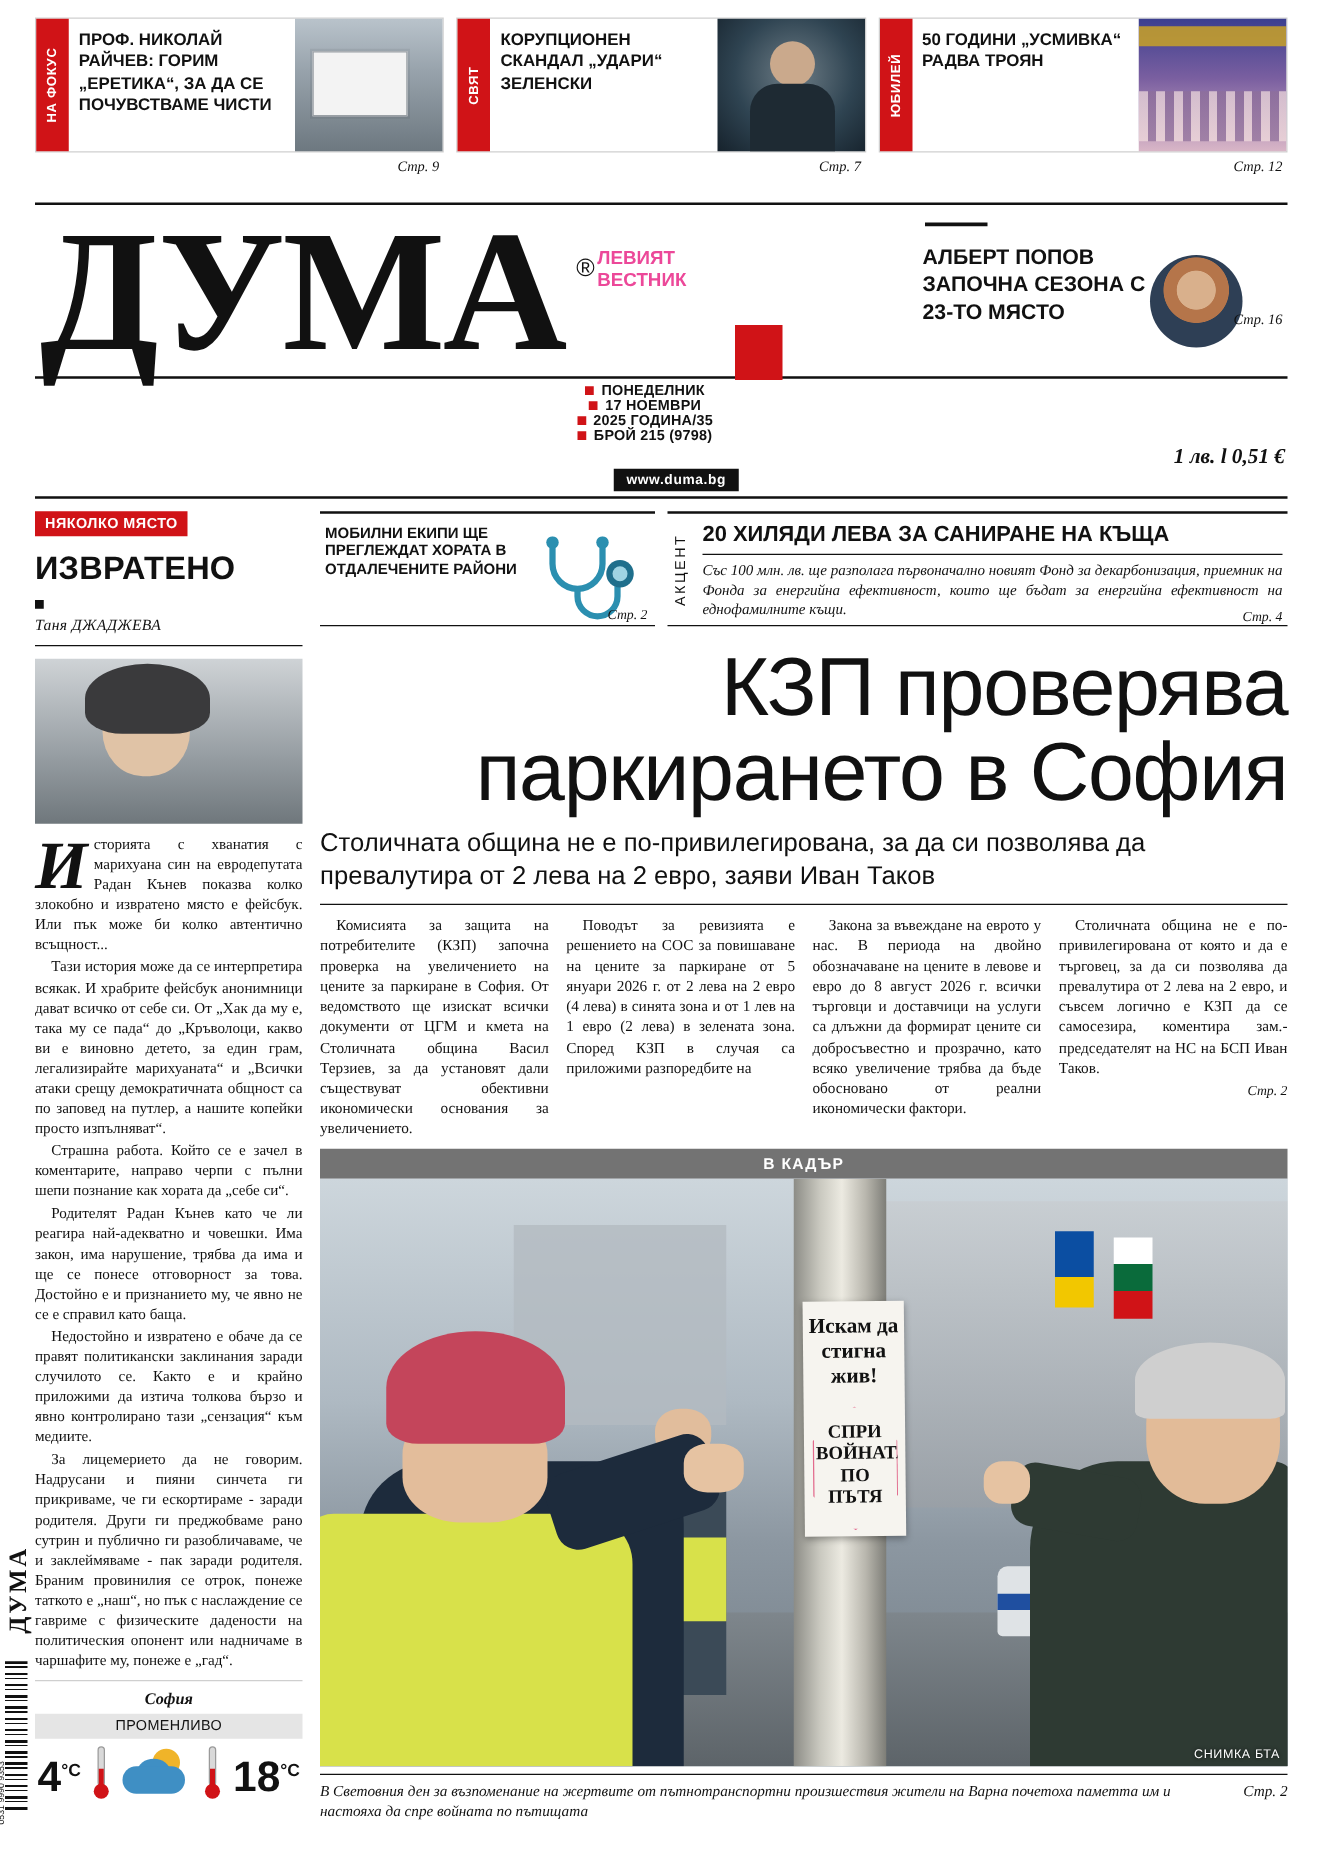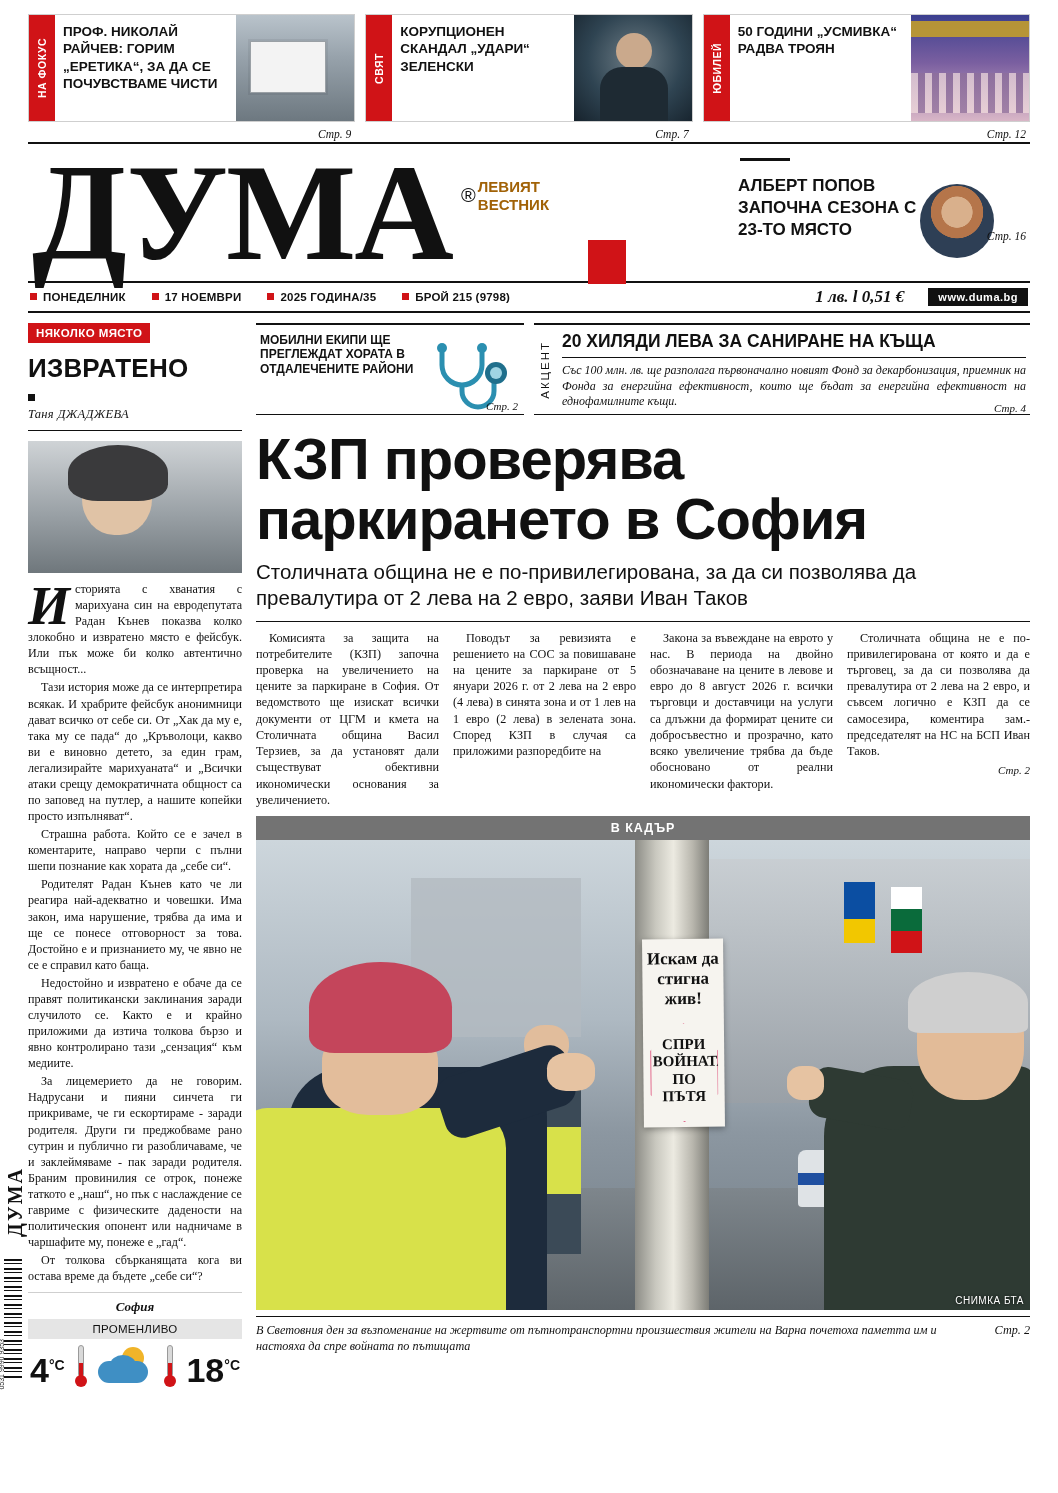--- a/index.html
+++ b/index.html
@@ -90,21 +90,21 @@
     background:linear-gradient(180deg,#3b3f8f 0%,#7a5fa0 45%,#d9b6c7 100%);
   }
   .teaser-photo.p3 .band { position:absolute; left:0; right:0; top:6px; height:16px; background:#c9a227; opacity:.85;}
   .teaser-photo.p3 .dots { position:absolute; left:0; right:0; bottom:8px; height:40px;
      background:repeating-linear-gradient(90deg,#f2dede 0 7px,#8e6f9a 7px 14px); opacity:.7;}
 
   .strip-pages {
     display:flex; gap:10px;
     font-style:italic;
     font-size:11.5px;
-    padding-bottom:2px;
+    padding-bottom:22px;
     border-bottom:2px solid #111;
   }
   .strip-pages div { flex:1 1 0; text-align:right; padding-right:4px; }
 
   
   .masthead {
     position:relative;
     padding:6px 0 0 0;
     display:flex;
     align-items:flex-start;
@@ -126,21 +126,21 @@
     font-size:20px;
     font-family:"Liberation Sans", sans-serif;
   }
   .logo-sub {
     font-family:"Liberation Sans", sans-serif;
     font-weight:bold;
     font-size:15px;
     line-height:1.2;
     margin-top:28px;
     margin-left:26px;
-    color:#a16207;
+    color:#ec4899;
   }
   .red-square {
     width:38px; height:44px; background:#d01317;
     position:absolute; left:560px; top:96px;
   }
   .masthead-right {
     margin-left:auto;
     width:292px;
     padding-top:8px;
     position:relative;
@@ -166,20 +166,21 @@
     margin-top:4px;
     border-top:2px solid #111;
     border-bottom:2px solid #111;
     display:flex;
     align-items:center;
     padding:4px 2px;
     font-family:"Liberation Sans", sans-serif;
     font-size:11.5px;
     font-weight:bold;
     letter-spacing:.2px;
+    flex-direction:column;
   }
   .infobar .bullet { width:7px; height:7px; background:#d01317; display:inline-block; margin-right:6px; }
   .infobar .item { display:flex; align-items:center; margin-right:26px; }
   .infobar .price {
     margin-left:auto;
     font-family:"Liberation Serif", serif;
     font-style:italic;
     font-weight:bold;
     font-size:17px;
     letter-spacing:0;
@@ -322,25 +323,26 @@
     font-family:"Liberation Sans", sans-serif;
     font-weight:bold; font-size:17.5px;
     border-bottom:1px solid #111; padding-bottom:5px; margin-bottom:5px;
   }
   .accent-text { font-style:italic; font-size:12px; line-height:1.3; text-align:justify; }
   .accent-page { position:absolute; right:4px; bottom:-0px; font-style:italic; font-size:11px; }
 
   
   .headline {
     font-family:"Liberation Sans", sans-serif;
-    font-weight:bold;
-    font-size:58px;
+    font-weight:normal;
+    font-size:66px;
     line-height:1.04;
     letter-spacing:-1px;
     margin:14px 0 10px 0;
+    text-align:right;
   }
   .subhead {
     font-family:"Liberation Sans", sans-serif;
     font-size:20.5px;
     line-height:1.25;
     margin-bottom:10px;
   }
   .lead-cols {
     display:flex; gap:14px;
     border-top:1px solid #111;
@@ -522,21 +524,20 @@
       <div class="op-sq"></div>
       <div class="op-author">Таня ДЖАДЖЕВА</div>
       <div class="op-photo"></div>
       <div class="op-body">
         <p style="text-indent:0;"><span class="dropcap">И</span><span>сторията с хванатия с марихуана син на евродепутата Радан Кънев показва колко злокобно и извратено място е фейсбук. Или пък може би колко автентично всъщност...</span></p>
         <p>Тази история може да се интерпретира всякак. И храбрите фейсбук анонимници дават всичко от себе си. От „Хак да му е, така му се пада“ до „Кръволоци, какво ви е виновно детето, за един грам, легализирайте марихуаната“ и „Всички атаки срещу демократичната общност са по заповед на путлер, а нашите копейки просто изпълняват“.</p>
         <p>Страшна работа. Който се е зачел в коментарите, направо черпи с пълни шепи познание как хората да „себе си“.</p>
         <p>Родителят Радан Кънев като че ли реагира най-адекватно и човешки. Има закон, има нарушение, трябва да има и ще се понесе отговорност за това. Достойно е и признанието му, че явно не се е справил като баща.</p>
         <p>Недостойно и извратено е обаче да се правят политикански заклинания заради случилото се. Както е и крайно приложими да изтича толкова бързо и явно контролирано тази „сензация“ към медиите.</p>
         <p>За лицемерието да не говорим. Надрусани и пияни синчета ги прикриваме, че ги ескортираме - заради родителя. Други ги преджобваме рано сутрин и публично ги разобличаваме, че и заклеймяваме - пак заради родителя. Браним провинилия се отрок, понеже таткото е „наш“, но пък с наслаждение се гавриме с физическите дадености на политическия опонент или надничаме в чаршафите му, понеже е „гад“.</p>
-        <p>От толкова сбърканящата кога ви остава време да бъдете „себе си“?</p>
       </div>
 
       <div class="weather">
         <div class="weather-city">София</div>
         <div class="weather-cond">ПРОМЕНЛИВО</div>
         <div class="weather-row">
           <div class="temp"><span>4</span><sup>°C</sup></div>
           <div class="thermo">
               <div class="tube"></div>
               <div class="merc"></div>

